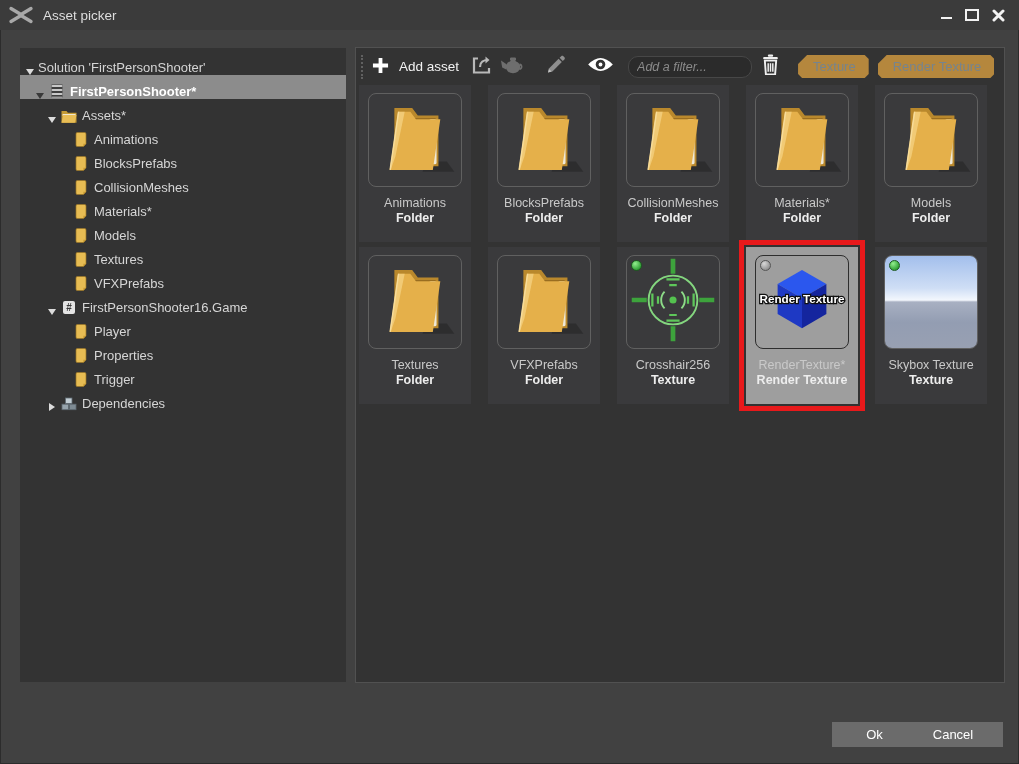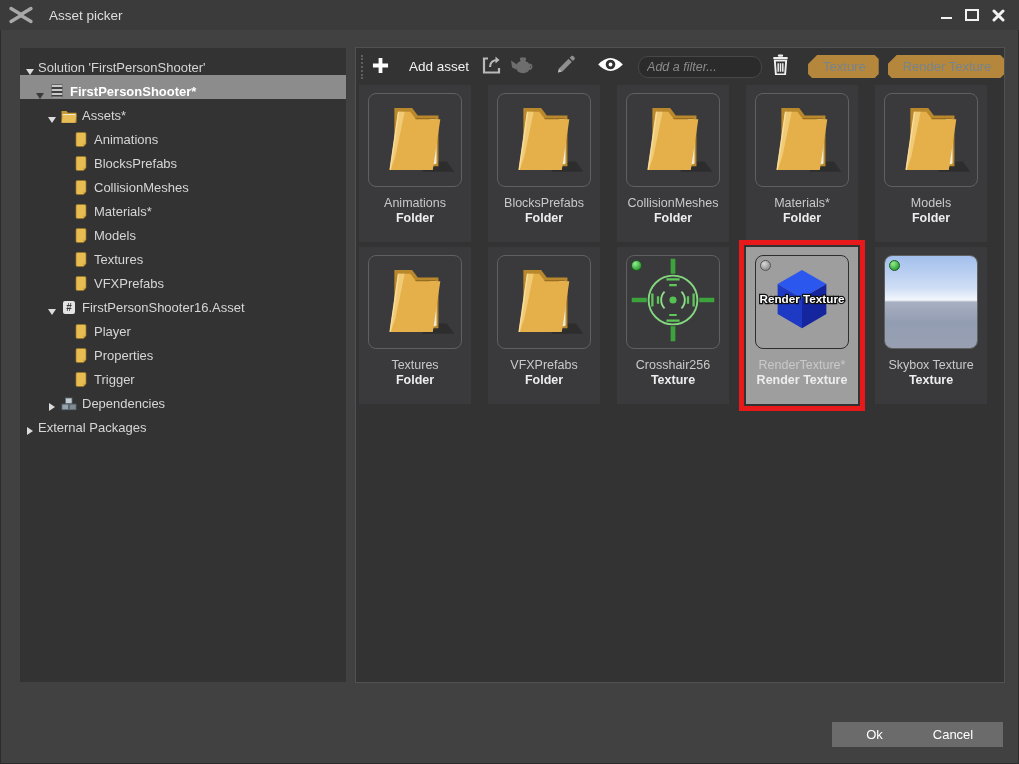--- a/index.html
+++ b/index.html
@@ -4,42 +4,42 @@
 <style>
   html,body{margin:0;padding:0}
   body{
     width:1019px;height:764px;position:relative;overflow:hidden;
     background:#414141;font-family:"Liberation Sans",sans-serif;
     box-shadow:inset 0 0 0 1px #2c2c2c;
   }
   
   .titlebar{position:absolute;left:0;top:0;right:0;height:30px;background:#3b3b3b;display:flex;align-items:center}
   .logo{margin-left:8px;flex:none;display:flex}
-  .title{color:#dedede;font-size:13.5px;margin-left:15px}
+  .title{color:#dedede;font-size:13.5px;margin-left:9px}
   .winbtns{position:absolute;right:8px;top:0;height:30px;display:flex;align-items:center}
   .wbtn{width:26px;height:26px;display:flex;align-items:center;justify-content:center;cursor:pointer}
   .minbar{width:11px;height:2.5px;background:#f2f2f2;margin-top:6px}
   .maxbox{width:10px;height:8px;border:2px solid #f2f2f2;background:transparent}
   
   .treepanel{position:absolute;left:20px;top:48px;width:326px;height:634px;background:#333333;padding-top:3px;box-sizing:border-box}
   .trow{height:24px;display:flex;align-items:flex-end;color:#d6d6d6;font-size:13px;cursor:default;white-space:nowrap}
   .ind{flex:none;height:1px}
   .arr{width:16px;flex:none;display:flex;justify-content:center;align-items:center;cursor:pointer}
   .arr.down i{display:block;width:0;height:0;border-left:4.5px solid transparent;border-right:4.5px solid transparent;border-top:6px solid #dcdcdc}
   .arr.right i{display:block;width:0;height:0;border-top:4.5px solid transparent;border-bottom:4.5px solid transparent;border-left:6px solid #dcdcdc}
   .ticon{width:18px;flex:none;display:flex;justify-content:center;align-items:center;margin-right:4px}
   .tlabel{flex:none}
   .trow.sel{background:#8c8c8c}
   .trow.sel .tlabel{color:#ffffff;font-weight:bold}
   .trow.sel .arr.down i{border-top-color:#3a3a3a}
   
   .rpanel{position:absolute;left:355px;top:47px;width:650px;height:636px;background:#333333;border:1px solid #515151;box-sizing:border-box}
   .toolbar{height:37px;display:flex;align-items:center;padding-left:5px}
   .grip{height:24px;width:0;border-left:2px dotted #606060;margin-right:9px;flex:none}
-  .addasset{display:flex;align-items:center;gap:20px;color:#f2f2f2;font-size:13.5px;cursor:pointer;flex:none}
+  .addasset{display:flex;align-items:center;gap:10px;color:#f2f2f2;font-size:13.5px;cursor:pointer;flex:none}
   .tbtn{display:flex;align-items:center;justify-content:center;cursor:pointer;flex:none}
   .filter{margin-left:14px;width:106px;height:20px;background:#2b2b2b;border:1px solid #474747;border-radius:10px;color:#cccccc;font-size:12.5px;padding:0 8px;font-style:italic;outline:none;flex:none}
   .filter::placeholder{color:#8a8a8a;font-style:italic}
   .tag{margin-left:9px;background:#b5873d;color:#76848e;font-size:13px;height:23px;line-height:23px;padding:0 13px 0 15px;flex:none;cursor:pointer;
        clip-path:polygon(9px 0,calc(100% - 4px) 0,100% 4px,100% calc(100% - 4px),calc(100% - 4px) 100%,4px 100%,0 calc(100% - 4px),0 9px)}
   .tag.first{margin-left:19px}
   
   .grid{position:absolute;left:3px;top:37px;display:grid;grid-template-columns:repeat(5,112px);column-gap:17px;row-gap:5px}
   .tile{width:112px;height:157px;background:#3a3a3c;display:flex;flex-direction:column;align-items:center;cursor:pointer}
   .thumb{position:relative;width:92px;height:92px;margin-top:8px;border:1px solid #606060;border-radius:8px;display:flex;align-items:center;justify-content:center;flex:none}
@@ -200,21 +200,21 @@
     <span class="ind" style="width:24px"></span>
     <span class="arr down">
         <i></i>
       </span>
     <span class="ticon">
       <svg width="14" height="15" viewBox="0 0 14 15">
           <rect x="1" y="1" width="12" height="13" rx="2" fill="#e4e4e4"></rect>
           <text x="7" y="11" font-size="10" font-weight="bold" fill="#3a3a3a" text-anchor="middle" font-family="Liberation Sans,sans-serif">#</text>
         </svg>
     </span>
-    <span class="tlabel">FirstPersonShooter16.Asset</span>
+    <span class="tlabel">FirstPersonShooter16.Game</span>
   </div>
 
   <div class="trow">
     <span class="ind" style="width:52px"></span>
     <span class="ticon">
       <svg width="12" height="15" viewBox="0 0 12 15">
           <path d="M1 1.8 C1 1 1.6.4 2.4.4 H9.6 C10.4.4 11 1 11 1.8 V11.8 L8.4 14.6 H2.4 C1.6 14.6 1 14 1 13.2 Z" fill="#e7bc53" stroke="#9c7524" stroke-width=".7"></path>
           <path d="M11 11.8 L8.4 11.8 L8.4 14.6 Z" fill="#c79a33"></path>
         </svg>
     </span>
@@ -250,27 +250,20 @@
     <span class="ticon">
       <svg width="16" height="14" viewBox="0 0 16 14">
           <rect x="4.5" y="1" width="6.5" height="5.5" fill="#c2cdd4" stroke="#5f6a72" stroke-width=".8"></rect>
           <rect x="1" y="7.2" width="6.5" height="5.5" fill="#96a3ac" stroke="#5f6a72" stroke-width=".8"></rect>
           <rect x="8.5" y="7.2" width="6.5" height="5.5" fill="#7e8b94" stroke="#5f6a72" stroke-width=".8"></rect>
         </svg>
     </span>
     <span class="tlabel">Dependencies</span>
   </div>
 
-  <div class="trow">
-    <span class="ind" style="width:2px"></span>
-    <span class="arr right">
-        <i></i>
-      </span>
-    <span class="tlabel">External Packages</span>
-  </div>
 </div>
 
 <div class="rpanel">
   <div class="toolbar">
     <span class="grip"></span>
     <span class="addasset">
       <span>
         <svg width="17" height="17" viewBox="0 0 18 18">
             <path d="M7 1h4v6h6v4h-6v6H7v-6H1V7h6z" fill="#ffffff"></path>
           </svg>

